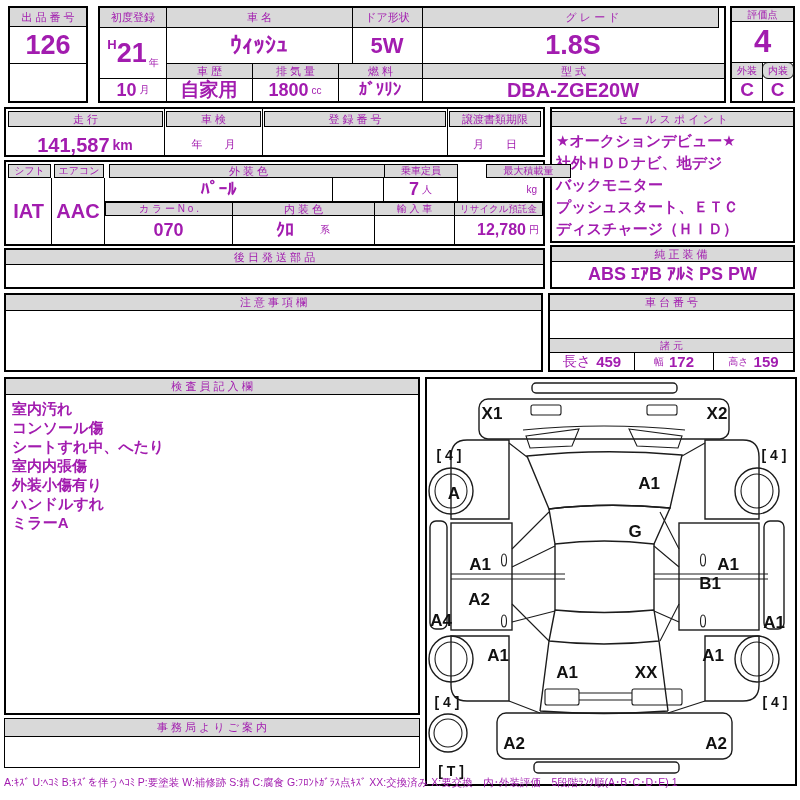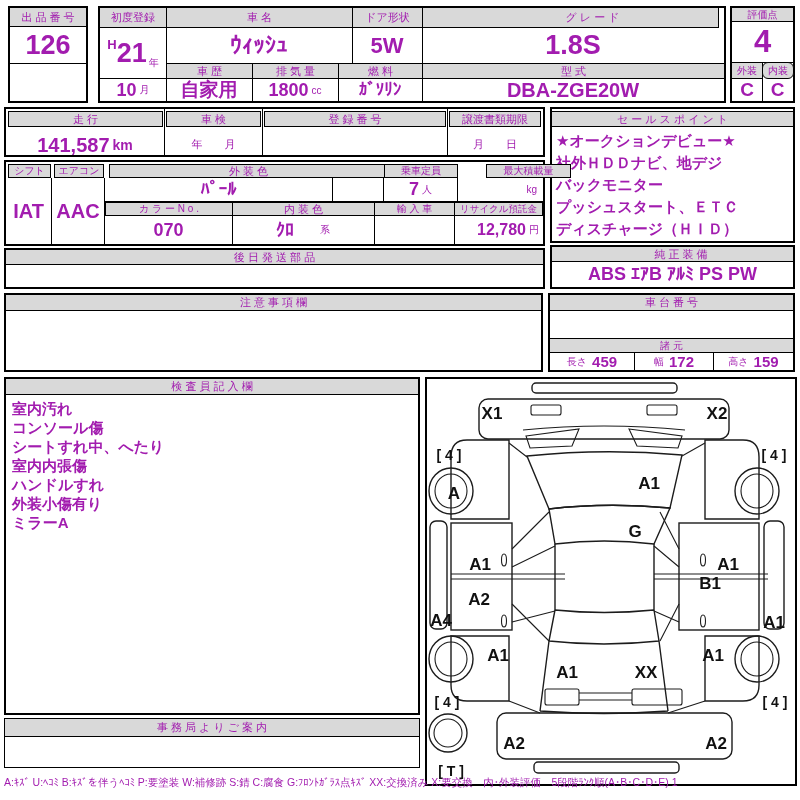--- a/index.html
+++ b/index.html
@@ -162,42 +162,42 @@
 
   <div class="box" style="left:4px;top:293px;width:539px;height:79px;">
     <div class="hdr" style="left:-1px;top:-1px;width:537px;height:17px;">注 意 事 項 欄</div>
     <div class="cell noR" style="left:0;top:16px;width:535px;height:59px;"></div>
   </div>
 
   <div class="box" style="left:548px;top:293px;width:247px;height:79px;">
     <div class="hdr" style="left:-1px;top:-1px;width:245px;height:17px;">車 台 番 号</div>
     <div class="hdr" style="left:-1px;top:43px;width:245px;height:15px;font-size:10px;">諸 元</div>
     <div class="cell" style="left:0;top:58px;width:85px;height:17px;">
-      <span style="font-size:10px;margin-right:5px;">長さ</span>
+      <span style="font-size:14px;margin-right:5px;">長さ</span>
       <span class="b" style="font-size:15px;">459</span>
     </div>
     <div class="cell" style="left:85px;top:58px;width:79px;height:17px;">
       <span style="font-size:10px;margin-right:5px;">幅</span>
       <span class="b" style="font-size:15px;">172</span>
     </div>
     <div class="cell noR" style="left:164px;top:58px;width:79px;height:17px;">
       <span style="font-size:10px;margin-right:5px;">高さ</span>
       <span class="b" style="font-size:15px;">159</span>
     </div>
   </div>
 
   <div class="box1" style="left:4px;top:377px;width:416px;height:338px;border-width:2px;border-style:solid;">
     <div class="hdr" style="left:-1px;top:-1px;width:414px;height:17px;">検 査 員 記 入 欄</div>
     <div class="notesLines" style="left:6px;top:20px;width:400px;">
       <div>室内汚れ</div>
       <div>コンソール傷</div>
       <div>シートすれ中、へたり</div>
       <div>室内内張傷</div>
+      <div>外装小傷有り</div>
       <div>ハンドルすれ</div>
-      <div>外装小傷有り</div>
       <div>ミラーA</div>
     </div>
   </div>
 
   <div class="hdr" style="left:4px;top:718px;width:416px;height:19px;">事 務 局 よ り ご 案 内</div>
   <div class="box1" style="left:4px;top:736px;width:416px;height:32px;"></div>
 
   <div class="box" style="left:425px;top:377px;width:372px;height:409px;">
     <svg width="368" height="405" viewBox="0 0 368 405">
 

